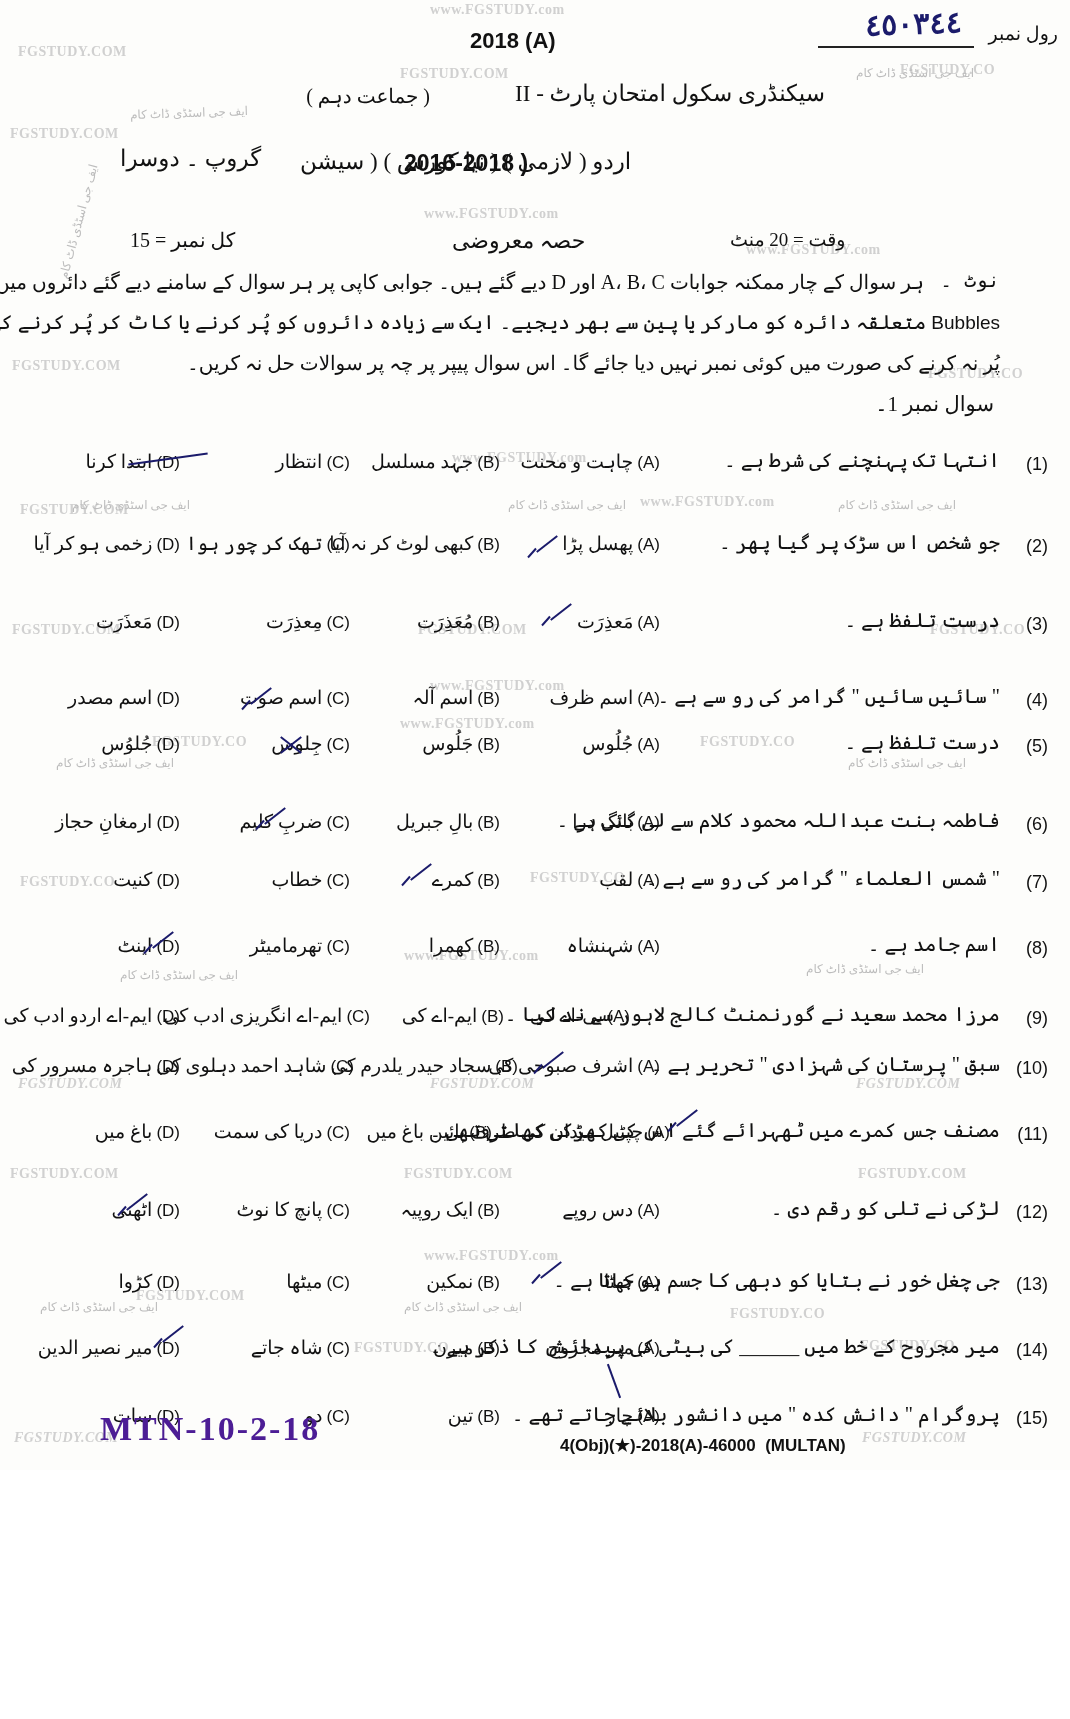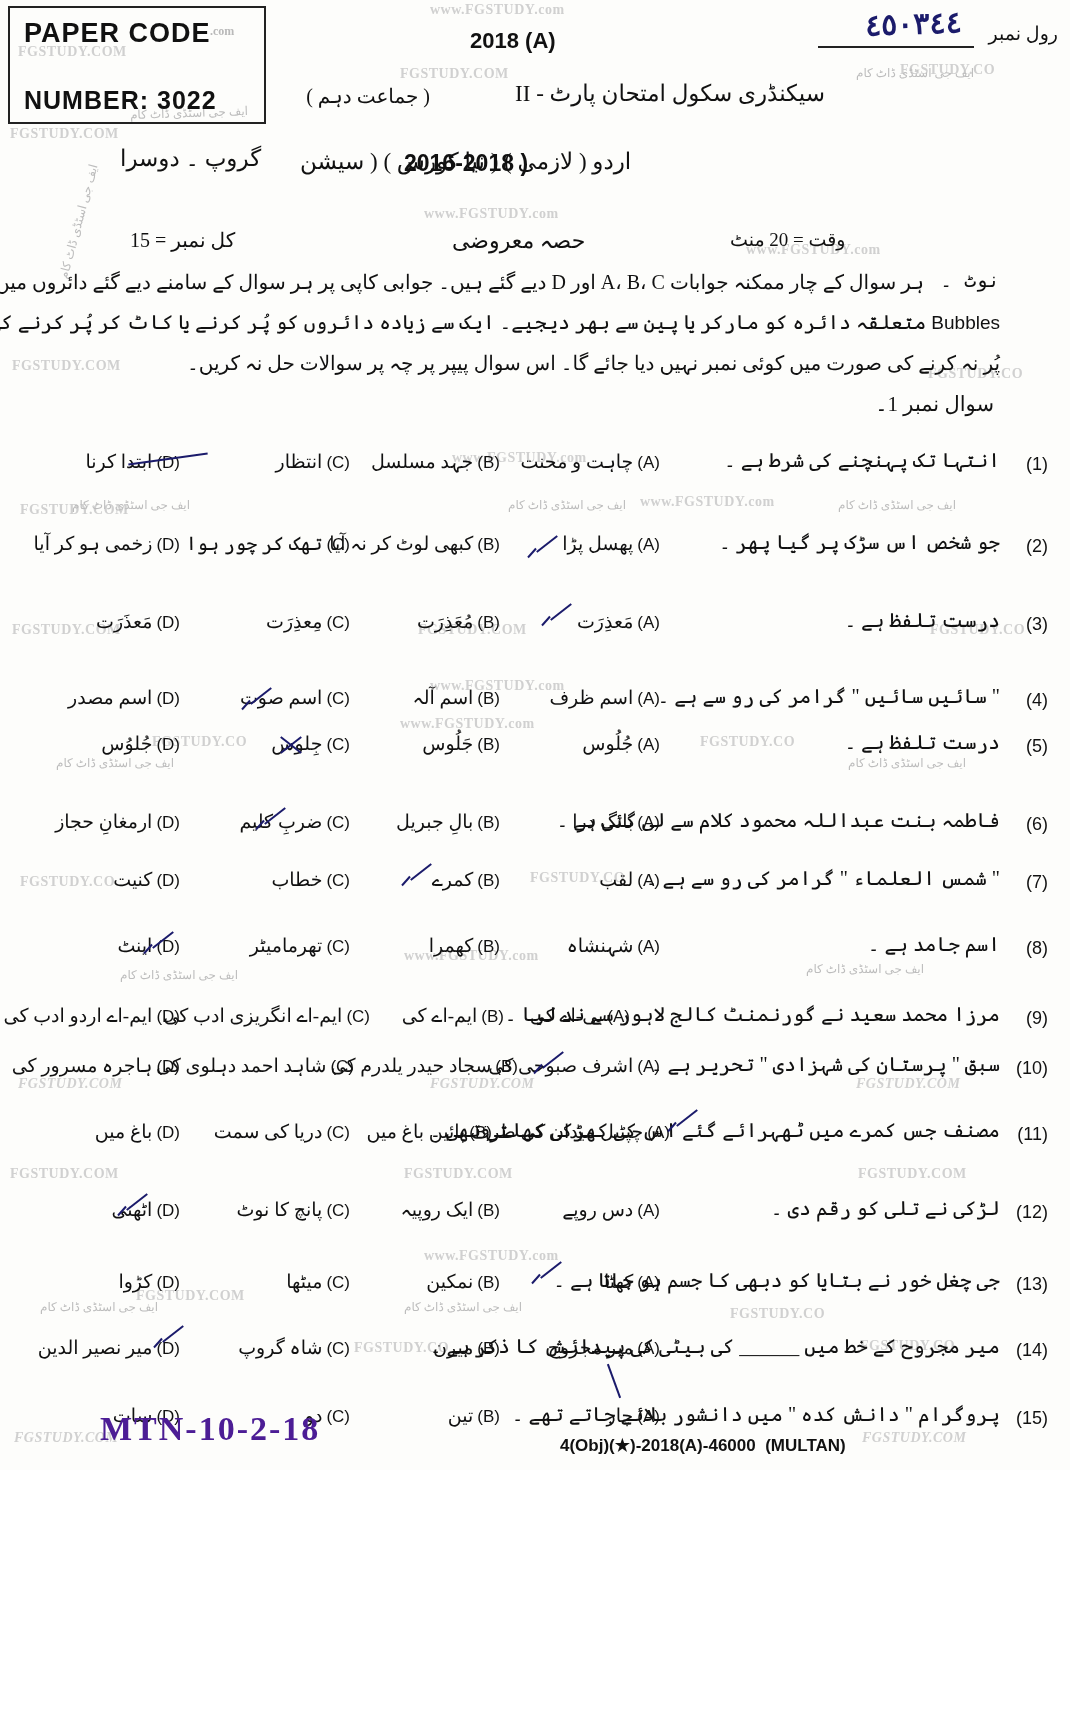--- a/index.html
+++ b/index.html
@@ -355,25 +355,20 @@
   <div class="uwm" style="left:72px; top:498px;">ایف جی اسٹڈی ڈاٹ کام</div>
   <div class="uwm" style="left:508px; top:498px;">ایف جی اسٹڈی ڈاٹ کام</div>
   <div class="uwm" style="left:838px; top:498px;">ایف جی اسٹڈی ڈاٹ کام</div>
   <div class="uwm" style="left:56px; top:756px;">ایف جی اسٹڈی ڈاٹ کام</div>
   <div class="uwm" style="left:848px; top:756px;">ایف جی اسٹڈی ڈاٹ کام</div>
   <div class="uwm" style="left:120px; top:968px;">ایف جی اسٹڈی ڈاٹ کام</div>
   <div class="uwm" style="left:806px; top:962px;">ایف جی اسٹڈی ڈاٹ کام</div>
   <div class="uwm" style="left:40px; top:1300px;">ایف جی اسٹڈی ڈاٹ کام</div>
   <div class="uwm" style="left:404px; top:1300px;">ایف جی اسٹڈی ڈاٹ کام</div>
 
-  <div class="paper-code-box">
-    <div class="paper-code-l1">PAPER CODE</div>
-    <div class="paper-code-dotcom">.com</div>
-    <div class="paper-code-l2">NUMBER: 3022</div>
-  </div>
 
   <div class="yr">2018 (A)</div>
   <div class="roll-label">رول نمبر</div>
   <div class="roll-num">٤٥٠٣٤٤</div>
   <div class="roll-rule"></div>
 
   <div class="ttl-main">سیکنڈری سکول امتحان پارٹ - II</div>
   <div class="ttl-class">( جماعت دہم )</div>
 
   <div class="group-txt">گروپ ۔ دوسرا</div>
@@ -523,21 +518,21 @@
     <div class="opt oC"><span class="lbl">(C)</span><span>میٹھا</span></div>
     <div class="opt oD"><span class="lbl">(D)</span><span>کڑوا</span></div>
     <div class="tick" style="left:518px; top:-2px;"></div>
   </div>
 
   <div class="qrow" style="top:1330px;">
     <div class="qnum">(14)</div>
     <div class="qtext">میر مجروح کے خط میں ______ کی بیٹی کی پیدائش کا ذکر ہے ۔</div>
     <div class="opt oA"><span class="lbl">(A)</span><span>میر مجروح</span></div>
     <div class="opt oB"><span class="lbl">(B)</span><span>میرن</span></div>
-    <div class="opt oC"><span class="lbl">(C)</span><span>شاہ گروپ</span></div>
+    <div class="opt oC"><span class="lbl">(C)</span><span>شاہ جاتے</span></div>
     <div class="opt oD"><span class="lbl">(D)</span><span>میر نصیر الدین</span></div>
     <div class="tick" style="left:140px; top:-4px;"></div>
   </div>
 
   <div class="qrow" style="top:1398px;">
     <div class="qnum">(15)</div>
     <div class="qtext">پروگرام " دانش کدہ " میں دانشور بلائے جاتے تھے ۔</div>
     <div class="opt oA"><span class="lbl">(A)</span><span>چار</span></div>
     <div class="opt oB"><span class="lbl">(B)</span><span>تین</span></div>
     <div class="opt oC"><span class="lbl">(C)</span><span>دو</span></div>

